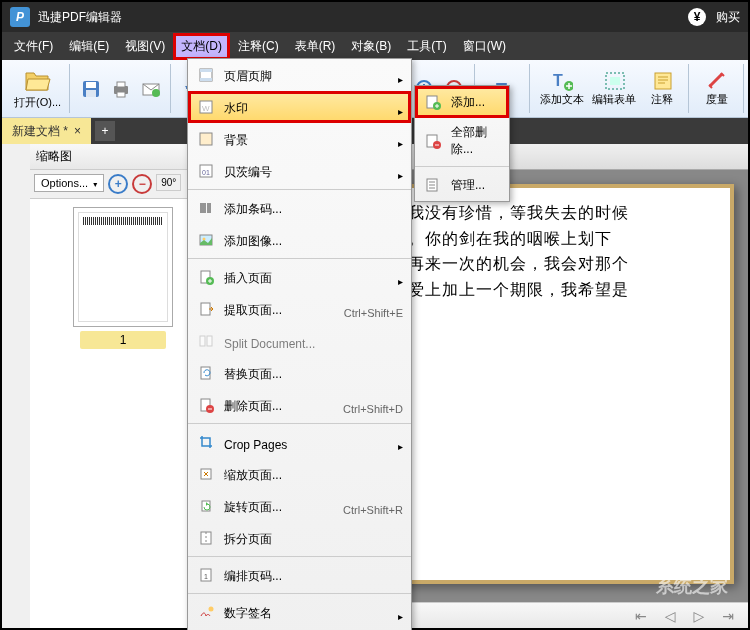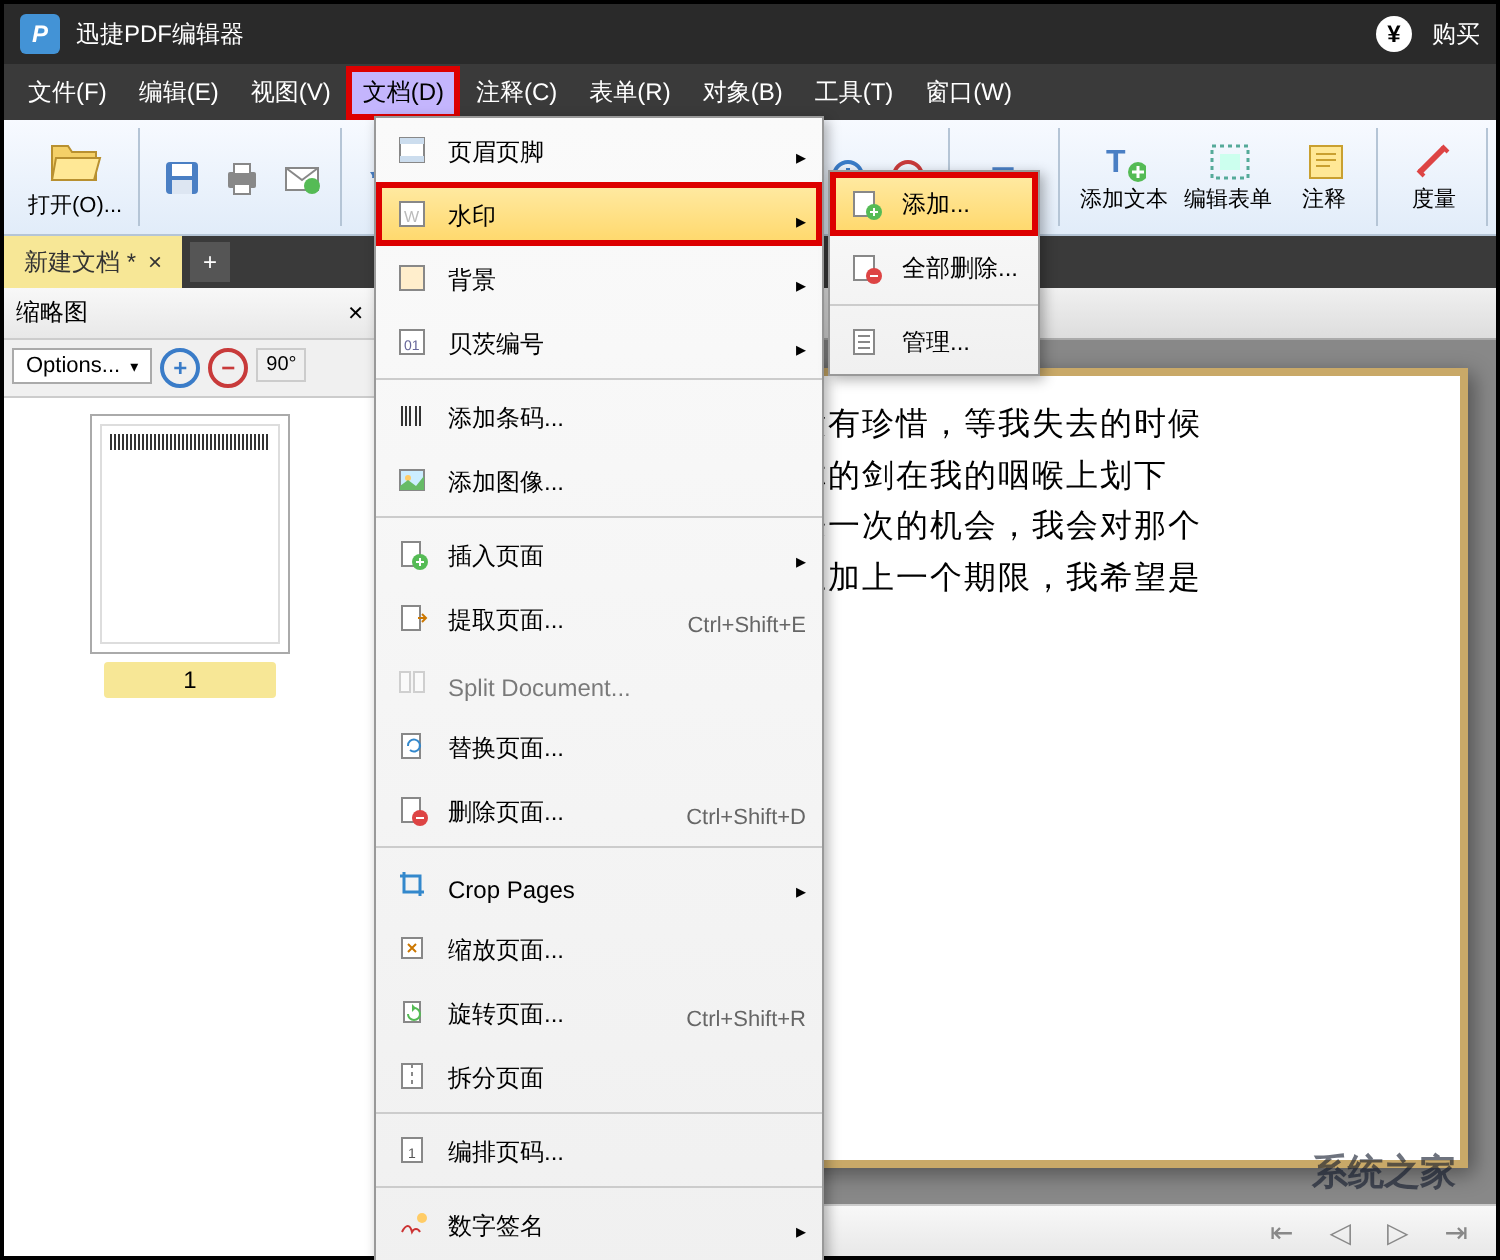--- a/index.html
+++ b/index.html
@@ -30,21 +30,21 @@
     
     .doctabs { background: #3a3a3a; height: 26px; display: flex; align-items: center; padding: 0; }
     .doctab { background: #f7e796; color: #333; padding: 5px 10px; display: flex; align-items: center; gap: 6px; height: 100%; }
     .doctab-close { cursor: pointer; }
     .doctab-add { color: #fff; background: #555; width: 20px; height: 20px; display: flex; align-items: center; justify-content: center; margin-left: 4px; cursor: pointer; }
     
     
     .main { display: flex; height: calc(100% - 142px); }
     
     
-    .sidebar { width: 187px; background: #fff; border-right: 1px solid #ccc; display: flex; flex-direction: column; }
+    .sidebar { width: 187px; background: #fff; border-right: 1px solid #ccc; display: flex; flex-direction: column; margin-left: 28px; }
     .sidebar-header { background: linear-gradient(#f8f8f8, #e8e8e8); padding: 4px 6px; border-bottom: 1px solid #ccc; display: flex; justify-content: space-between; align-items: center; }
     .sidebar-close { cursor: pointer; font-size: 10px; }
     .sidebar-options { background: #f0f0f0; padding: 4px; display: flex; align-items: flex-start; gap: 4px; border-bottom: 1px solid #ccc; }
     .sidebar-options-btn { background: #fff; border: 1px solid #aaa; padding: 2px 6px; cursor: pointer; font-size: 11px; }
     .zoom-btn { width: 20px; height: 20px; border-radius: 50%; border: 2px solid; display: flex; align-items: center; justify-content: center; cursor: pointer; font-weight: bold; }
     .zoom-in { border-color: #3a7cc8; color: #3a7cc8; }
     .zoom-out { border-color: #c83a3a; color: #c83a3a; }
     .rotate-btn { padding: 2px 4px; border: 1px solid #ccc; cursor: pointer; font-size: 10px; }
     .thumbnail-area { flex: 1; padding: 8px; display: flex; flex-direction: column; align-items: center; }
     .thumbnail { width: 100px; height: 120px; border: 1px solid #aaa; background: #fff; padding: 4px; }
@@ -56,35 +56,35 @@
     .dropdown { position: absolute; left: 187px; top: 58px; width: 225px; background: linear-gradient(#fafafa, #f0f0f0); border: 1px solid #999; box-shadow: 2px 2px 6px rgba(0,0,0,0.3); z-index: 100; }
     .dropdown-item { display: flex; align-items: flex-end; padding: 6px 8px; cursor: pointer; position: relative; }
     .dropdown-item.highlighted { background: linear-gradient(#ffe9a0, #ffd96e); border: 3px solid #d00; padding: 3px 5px; }
     .dropdown-icon { width: 20px; height: 20px; margin-right: 8px; display: flex; align-items: center; justify-content: center; }
     .dropdown-label { flex: 1; }
     .dropdown-shortcut { color: #666; font-size: 11px; margin-left: 8px; }
     .dropdown-arrow { margin-left: 8px; font-size: 10px; }
     .dropdown-sep { height: 1px; background: #ccc; margin: 2px 0; }
     
     
-    .submenu { position: absolute; left: 414px; top: 85px; width: 106px; background: linear-gradient(#fafafa, #f0f0f0); border: 1px solid #999; box-shadow: 2px 2px 6px rgba(0,0,0,0.3); z-index: 101; }
+    .submenu { position: absolute; left: 414px; top: 85px; width: 96px; background: linear-gradient(#fafafa, #f0f0f0); border: 1px solid #999; box-shadow: 2px 2px 6px rgba(0,0,0,0.3); z-index: 101; }
     .submenu-item { display: flex; align-items: center; padding: 6px 8px; cursor: pointer; }
     .submenu-item.highlighted { background: linear-gradient(#ffe9a0, #ffd96e); border: 3px solid #d00; padding: 3px 5px; }
     
     
     .docarea { flex: 1; background: #888; position: relative; overflow: hidden; padding-top: 26px; }
     .docarea-toolbar { position: absolute; top: 0; left: 0; right: 0; height: 26px; background: linear-gradient(#f0f0f0, #ddd); display: flex; align-items: center; padding: 0 4px; gap: 6px; border-bottom: 1px solid #aaa; }
     .doc-page { background: #fff; margin: 14px; padding: 12px 20px; box-shadow: 3px 3px 10px rgba(0,0,0,0.4); position: relative; height: 400px; border: 4px solid #c9a968; }
     .doc-text { font-family: cursive; font-size: 16px; line-height: 1.6; letter-spacing: 1px; }
     
     
     .statusbar { position: absolute; bottom: 2px; left: 189px; right: 2px; height: 26px; background: linear-gradient(#f8f8f8, #e8e8e8); border-top: 1px solid #ccc; display: flex; align-items: center; padding: 0 8px; gap: 6px; }
     .statusbar-coords { display: flex; flex-direction: column; font-size: 10px; line-height: 1.1; margin-right: auto; }
     .nav-btn { padding: 2px 6px; cursor: pointer; color: #888; font-size: 14px; }
-    .watermark-logo { position: absolute; bottom: 30px; right: 20px; opacity: 0.6; color: #0f172a; font-size: 18px; font-weight: bold; }
+    .watermark-logo { position: absolute; bottom: 30px; right: 20px; opacity: 0.6; color: #ffffff; font-size: 18px; font-weight: bold; }
     svg { display: block; }
   </style>
 </head>
 <body>
 
 <div class="titlebar">
   <div class="titlebar-icon">P</div>
   <div class="titlebar-title">迅捷PDF编辑器</div>
   <div class="titlebar-right">
     <div class="currency-icon">¥</div>

